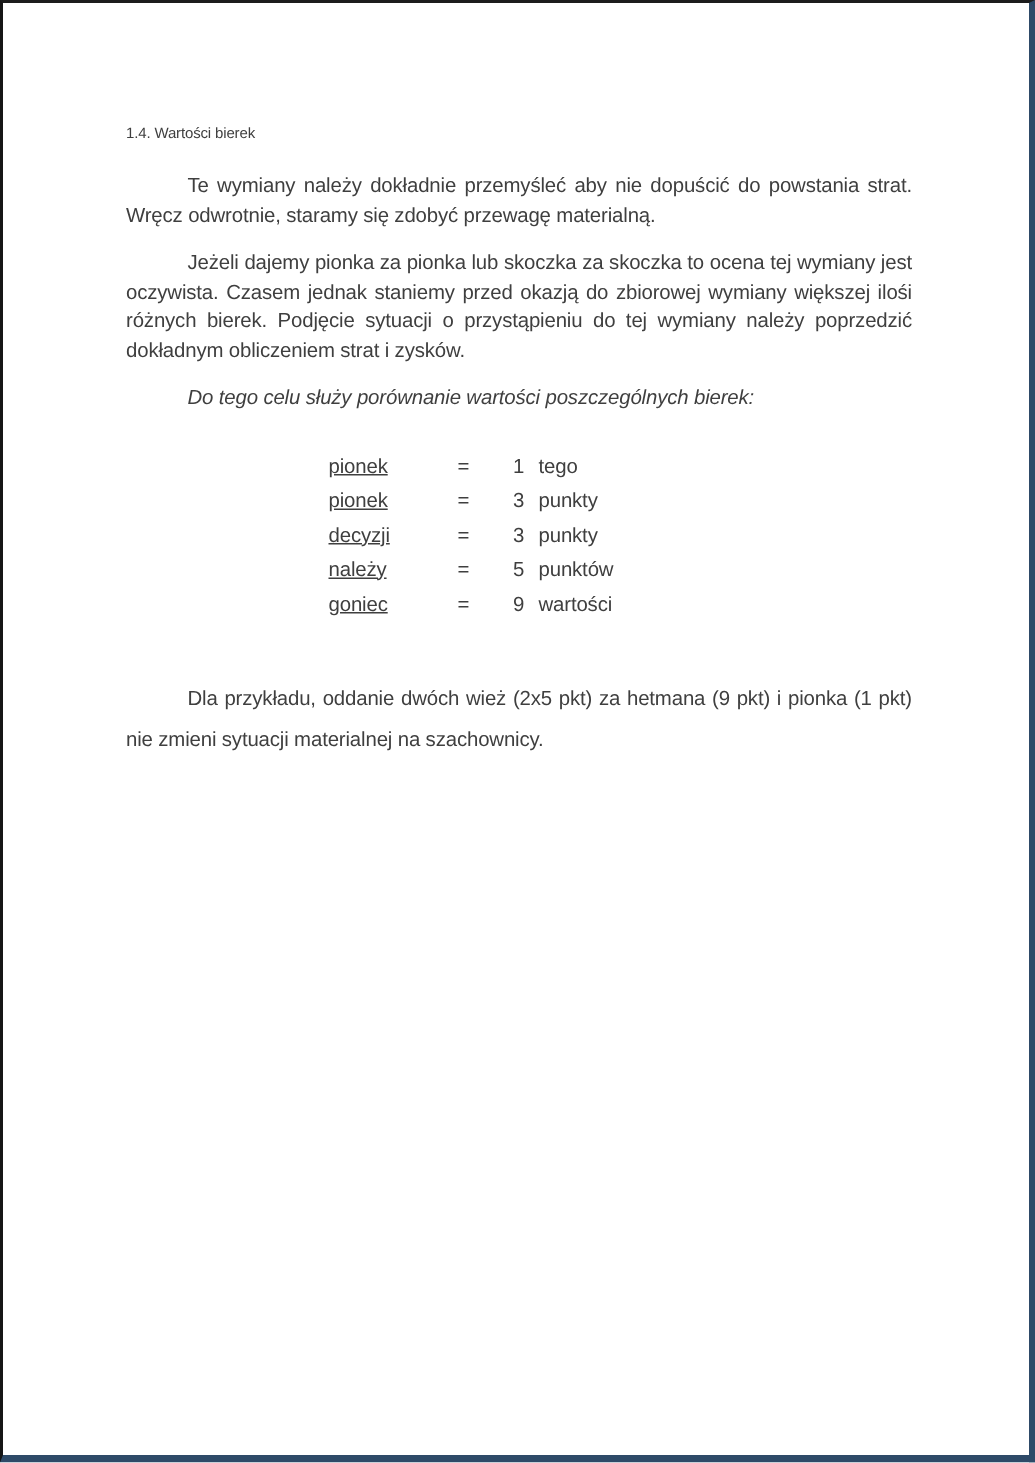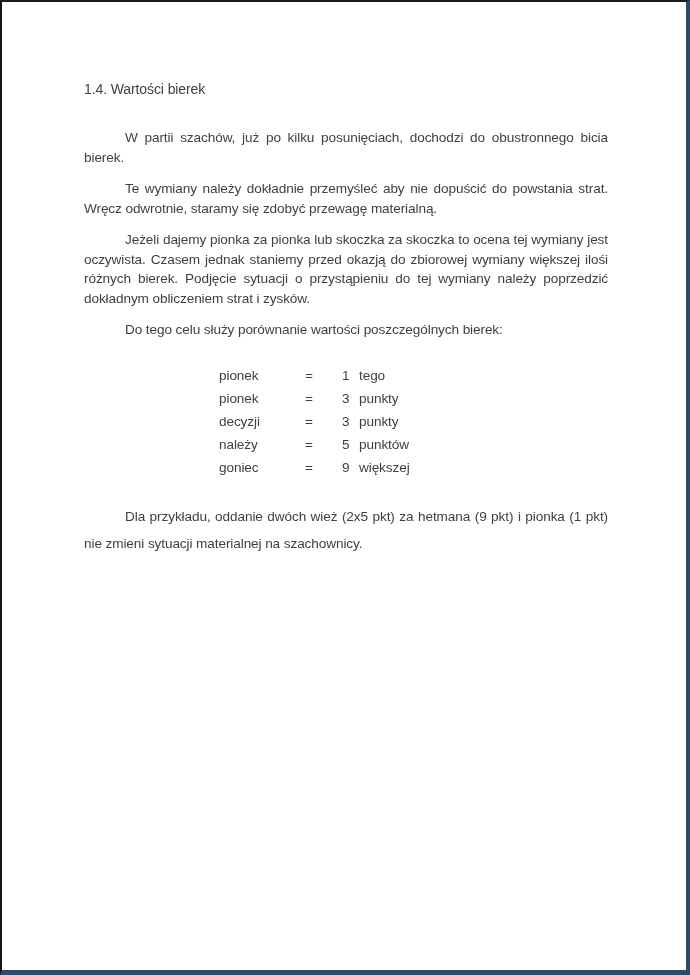--- a/index.html
+++ b/index.html
@@ -21,62 +21,62 @@
     font-family: "Liberation Sans", "DejaVu Sans", sans-serif;
     font-size: 13.6px;
     letter-spacing: -0.1px;
     color: #3f3f3f;
     overflow: hidden;
   }
   .content {
     width: 524px;
   }
   .heading {
-    font-size: 14px;
+    font-size: 10px;
     font-weight: normal;
-    margin: 0 0 29px 0;
+    margin: 0 0 15px 0;
     line-height: 19px;
   }
   .para {
     margin: 0 0 12px 0;
     line-height: 19.5px;
     text-indent: 41px;
     text-align: justify;
   }
   .para.last-before-table {
     margin-bottom: 16px;
+    font-style: italic;
   }
   .value-table {
     margin: 24px 0 0 135px;
   }
   .vrow {
     display: flex;
     align-items: center;
     height: 23px;
   }
-  .vrow .piece { width: 86px; }
+  .vrow .piece { width: 86px; text-decoration: underline; }
   .vrow .eq    { width: 37px; }
   .vrow .val   { width: 17px; }
   .vrow .unit  { }
   .closing {
-    margin-top: 24px;
+    margin-top: 38px;
     line-height: 27px;
     text-indent: 41px;
     text-align: justify;
   }
 </style>
 </head>
 <body>
 
 <div class="page">
   <div class="content">
 
     <h1 class="heading">1.4. Wartości bierek</h1>
 
-    <p class="para">W partii szachów, już po kilku posunięciach, dochodzi do obustronnego bicia bierek.</p>
 
     <p class="para">Te wymiany należy dokładnie przemyśleć aby nie dopuścić do powstania strat. Wręcz odwrotnie, staramy się zdobyć przewagę materialną.</p>
 
     <p class="para">Jeżeli dajemy pionka za pionka lub skoczka za skoczka to ocena tej wymiany jest oczywista. Czasem jednak staniemy przed okazją do zbiorowej wymiany większej ilośi różnych bierek. Podjęcie sytuacji o przystąpieniu do tej wymiany należy poprzedzić dokładnym obliczeniem strat i zysków.</p>
 
     <p class="para last-before-table">Do tego celu służy porównanie wartości poszczególnych bierek:</p>
 
     <div class="value-table">
       <div class="vrow">
         <span class="piece">pionek</span>
@@ -99,20 +99,20 @@
       <div class="vrow">
         <span class="piece">należy</span>
         <span class="eq">=</span>
         <span class="val">5</span>
         <span class="unit">punktów</span>
       </div>
       <div class="vrow">
         <span class="piece">goniec</span>
         <span class="eq">=</span>
         <span class="val">9</span>
-        <span class="unit">większej</span>
+        <span class="unit">wartości</span>
       </div>
     </div>
 
     <p class="closing">Dla przykładu, oddanie dwóch wież (2x5 pkt) za hetmana (9 pkt) i pionka (1 pkt) nie zmieni sytuacji materialnej na szachownicy.</p>
 
   </div>
 </div>
 
 </body></html>

